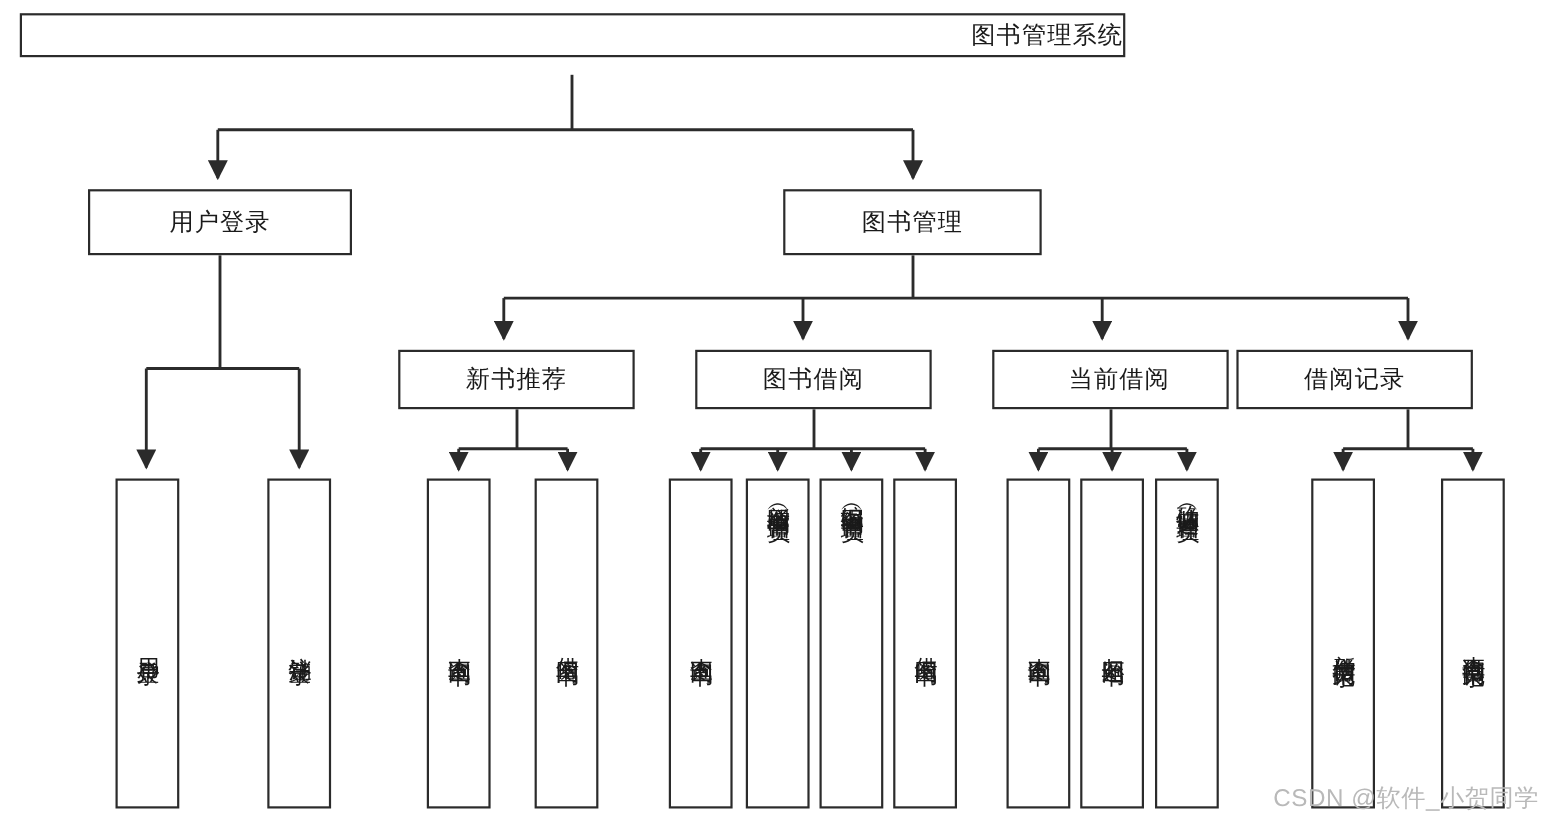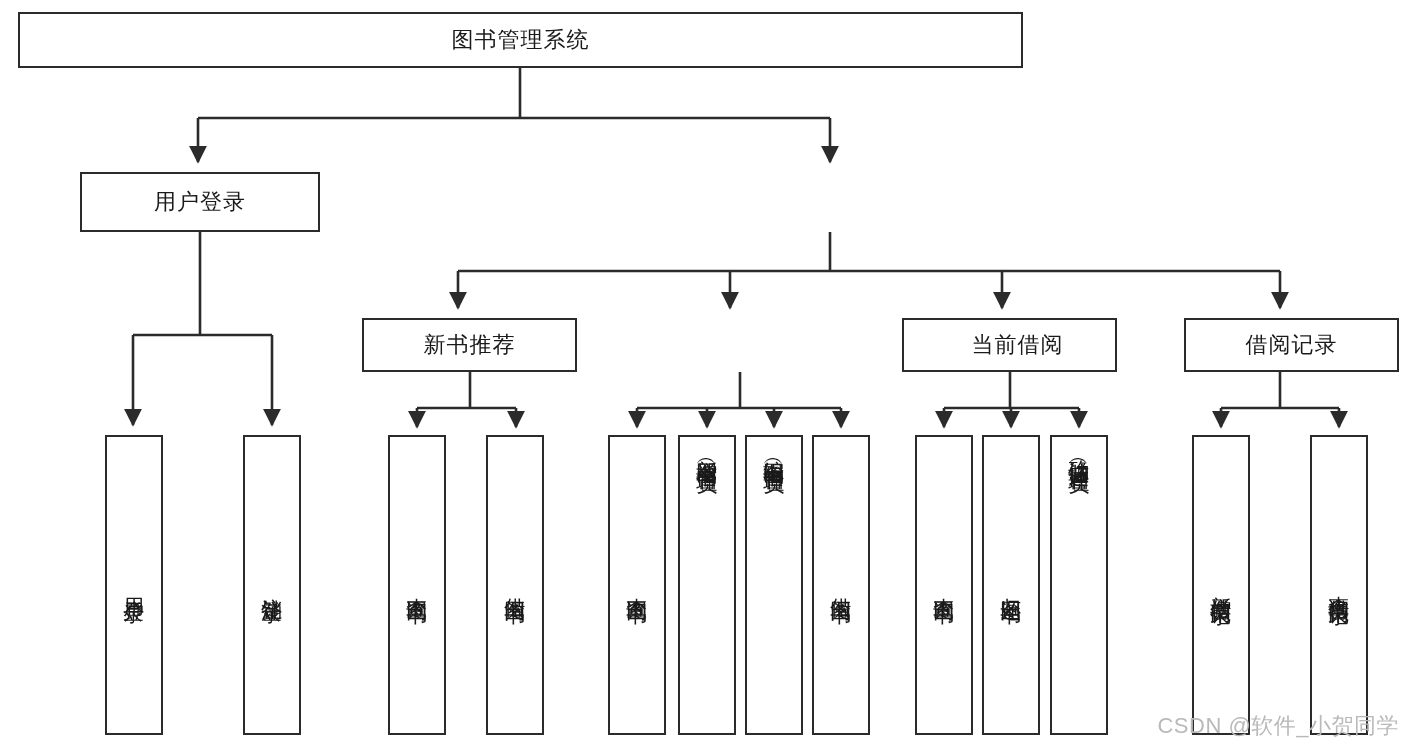--- a/index.html
+++ b/index.html
@@ -114,35 +114,41 @@
       <path d="M 1011 408 L 1011 427" marker-end="url(#arrow)"></path>
       <path d="M 1079 408 L 1079 427" marker-end="url(#arrow)"></path>
 
       <path d="M 1280 372 L 1280 408"></path>
       <path d="M 1221 408 L 1339 408"></path>
       <path d="M 1221 408 L 1221 427" marker-end="url(#arrow)"></path>
       <path d="M 1339 408 L 1339 427" marker-end="url(#arrow)"></path>
     </g>
   </svg>
 
-  <div class="node horiz" style="left:18px; top:12px; width:1005px; height:56px;">
+  <div class="node horiz" style="left:18px; top:12px; width:1005px; height:40px;justify-content:flex-end;">
     <span>图书管理系统</span>
   </div>
 
   <div class="node horiz" style="left:80px; top:172px; width:240px; height:60px;">
     <span>用户登录</span>
   </div>
+  <div class="node horiz" style="left:712px; top:172px; width:235px; height:60px;">
+    <span>图书管理</span>
+  </div>
 
   <div class="node horiz" style="left:362px; top:318px; width:215px; height:54px;">
     <span>新书推荐</span>
   </div>
+  <div class="node horiz" style="left:632px; top:318px; width:215px; height:54px;">
+    <span>图书借阅</span>
+  </div>
   <div class="node horiz" style="left:902px; top:318px; width:215px; height:54px;padding-left:16px;">
     <span>当前借阅</span>
   </div>
-  <div class="node horiz" style="left:1184px; top:318px; width:215px; height:54px;">
+  <div class="node horiz" style="left:1124px; top:318px; width:215px; height:54px;">
     <span>借阅记录</span>
   </div>
 
   <div class="node vert centered" style="left:105px; top:435px; width:58px; height:300px;">
     <span class="vlabel">用户登录</span>
   </div>
   <div class="node vert centered" style="left:243px; top:435px; width:58px; height:300px;">
     <span class="vlabel">注销登录</span>
   </div>
 

